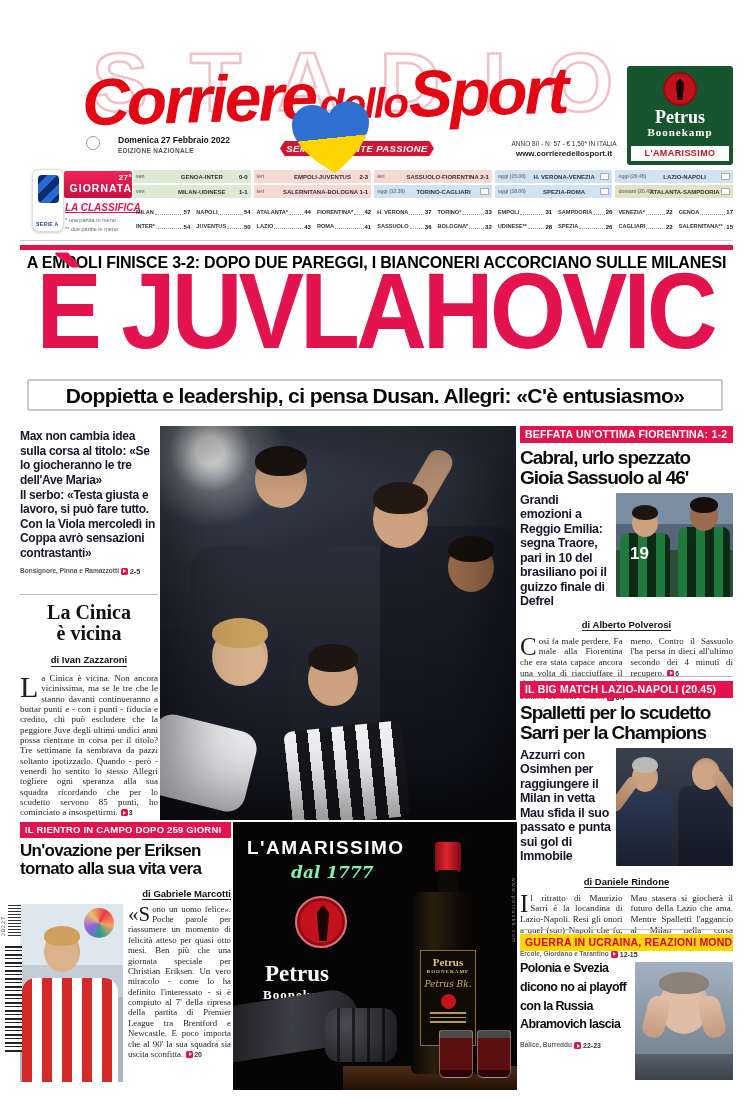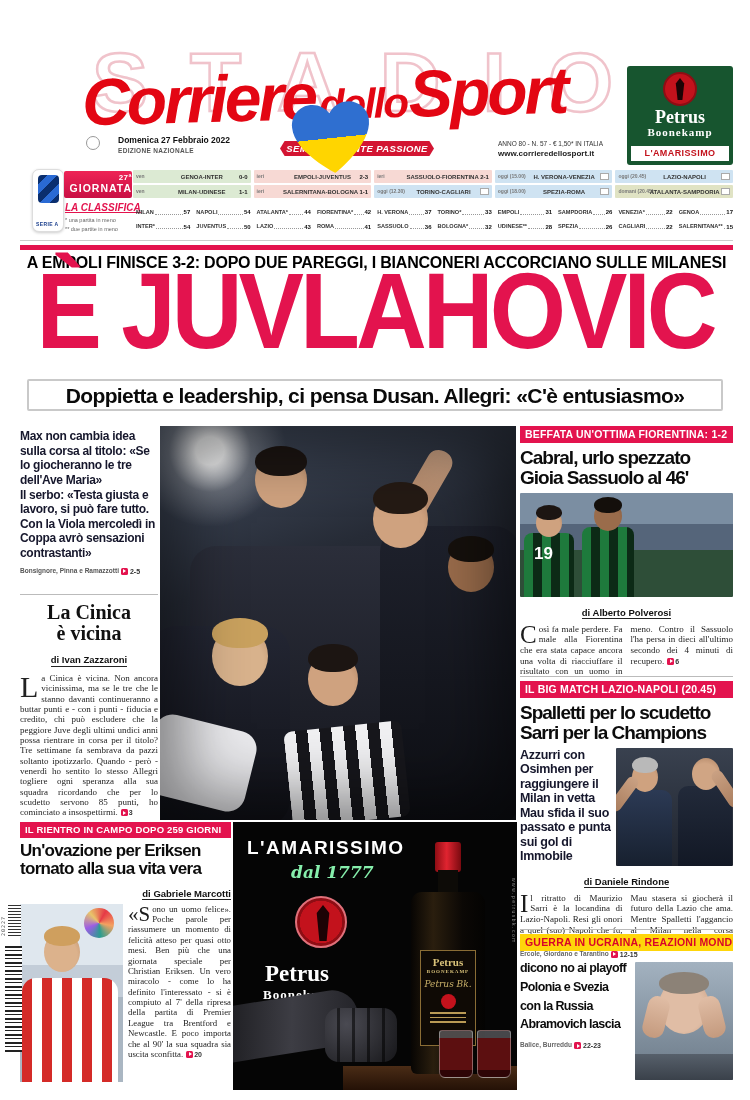--- a/index.html
+++ b/index.html
@@ -15,21 +15,21 @@
   .lg1,.lg3{font-size:66px;letter-spacing:-3px}
   .lg2{font-size:42px;margin:0 2px 0 4px;letter-spacing:-2px}
   .heart{position:absolute;left:292px;top:103px;width:80px;height:70px;z-index:3;transform:rotate(-6deg)}
   .ribbon{position:absolute;left:280px;top:141px;width:154px;height:15px;z-index:2;background:#d31532;
           color:#fff;font:italic 700 9.5px/15px "Liberation Sans",sans-serif;text-align:center;letter-spacing:.4px;
           clip-path:polygon(0 50%,3% 0,97% 0,100% 50%,97% 100%,3% 100%)}
   .dateblock{position:absolute;left:86px;top:135px;display:flex;gap:18px;align-items:flex-start}
   .circ{width:14px;height:14px;border:1.5px solid #999;border-radius:50%;margin-top:1px}
   .dt{font:700 8.5px/1.3 "Liberation Sans",sans-serif;color:#111}
   .ed{font:700 6.5px/1.4 "Liberation Sans",sans-serif;color:#555;letter-spacing:.3px}
-  .issue{position:absolute;left:498px;top:139px;width:132px;text-align:left}
+  .issue{position:absolute;left:498px;top:139px;width:132px;text-align:center}
   .issue-l1{font:400 6.5px/1.4 "Liberation Sans",sans-serif;color:#333}
   .issue-l2{font:700 8px/1.4 "Liberation Sans",sans-serif;color:#222}
   .petrus-top{position:absolute;left:627px;top:66px;width:106px;height:99px;background:#17552f;border-radius:3px;text-align:center;z-index:2}
   .pt-seal{position:relative;width:34px;height:34px;margin:6px auto 2px;border-radius:50%;
            background:radial-gradient(circle at 50% 45%,#c3121c 0 100%);border:2px solid #8e0d14}
   .pt-fig{position:absolute;left:9px;top:4px;width:12px;height:22px;background:#1c0305;
           clip-path:polygon(50% 0,85% 25%,70% 100%,30% 100%,15% 25%)}
   .pt-brand{font:700 18px/1 "Liberation Serif",serif;color:#fff}
   .pt-brand2{font:700 11px/1.2 "Liberation Serif",serif;color:#fff;letter-spacing:1px}
   .pt-band{position:absolute;bottom:4px;left:4px;right:4px;height:15px;background:#fff;color:#c3121c;
@@ -465,20 +465,21 @@
     <div class="pm-vig"></div>
   </div>
 
   <div class="sec" style="top:426px">
     <div class="skicker">BEFFATA UN'OTTIMA FIORENTINA: 1-2</div>
     <div class="shead">
       <div>Cabral, urlo spezzato</div>
       <div>Gioia Sassuolo al 46'</div>
     </div>
     <div class="srow">
+      <div class="slead">Grandi emozioni a Reggio Emilia: segna Traore, pari in 10 del brasiliano poi il guizzo finale di Defrel</div>
       <div class="sphoto ph-sas">
         <div class="sas-shirt" style="left:4px;top:40px;width:50px;height:64px"></div>
         <div class="sas-shirt" style="left:62px;top:34px;width:52px;height:70px"></div>
         <div class="head" style="left:16px;top:16px;width:26px;height:28px"></div>
         <div class="hair" style="left:16px;top:12px;width:26px;height:15px"></div>
         <div class="head" style="left:74px;top:8px;width:28px;height:30px;background:radial-gradient(circle at 45% 60%,#9a6c4b 55%,#7c553a)"></div>
         <div class="hair" style="left:74px;top:4px;width:28px;height:16px;background:#140f0b"></div>
         <div class="sas-num">19</div>
       </div>
     </div>
@@ -526,22 +527,22 @@
       <span>Ercole, Giordano e Tarantino</span>
       <span class="pgico"></span>
       <span class="pg">12-15</span>
     </div>
   </div>
   <div class="rdiv" style="top:929px"></div>
 
   <div class="sec sec-ukr">
     <div class="skicker yellow">GUERRA IN UCRAINA, REAZIONI MONDIALI</div>
     <div class="ukr-head">
+      <div class="ukr-line">Polonia e Svezia</div>
       <div class="ukr-line">dicono no ai playoff</div>
-      <div class="ukr-line">Polonia e Svezia</div>
       <div class="ukr-line">con la Russia</div>
       <div class="ukr-line">Abramovich lascia</div>
     </div>
     <div class="ukr-photo ph-abr">
       <div class="head" style="left:24px;top:16px;width:50px;height:56px;background:radial-gradient(circle at 45% 55%,#e0bda5 55%,#c49a7e)"></div>
       <div class="hair hair-g" style="left:24px;top:10px;width:50px;height:22px;background:#8c8277"></div>
       <div class="abr-hand" style="left:10px;top:34px;transform:rotate(14deg)"></div>
       <div class="abr-hand" style="left:66px;top:34px;transform:rotate(-14deg)"></div>
       <div class="abr-sweater"></div>
     </div>

